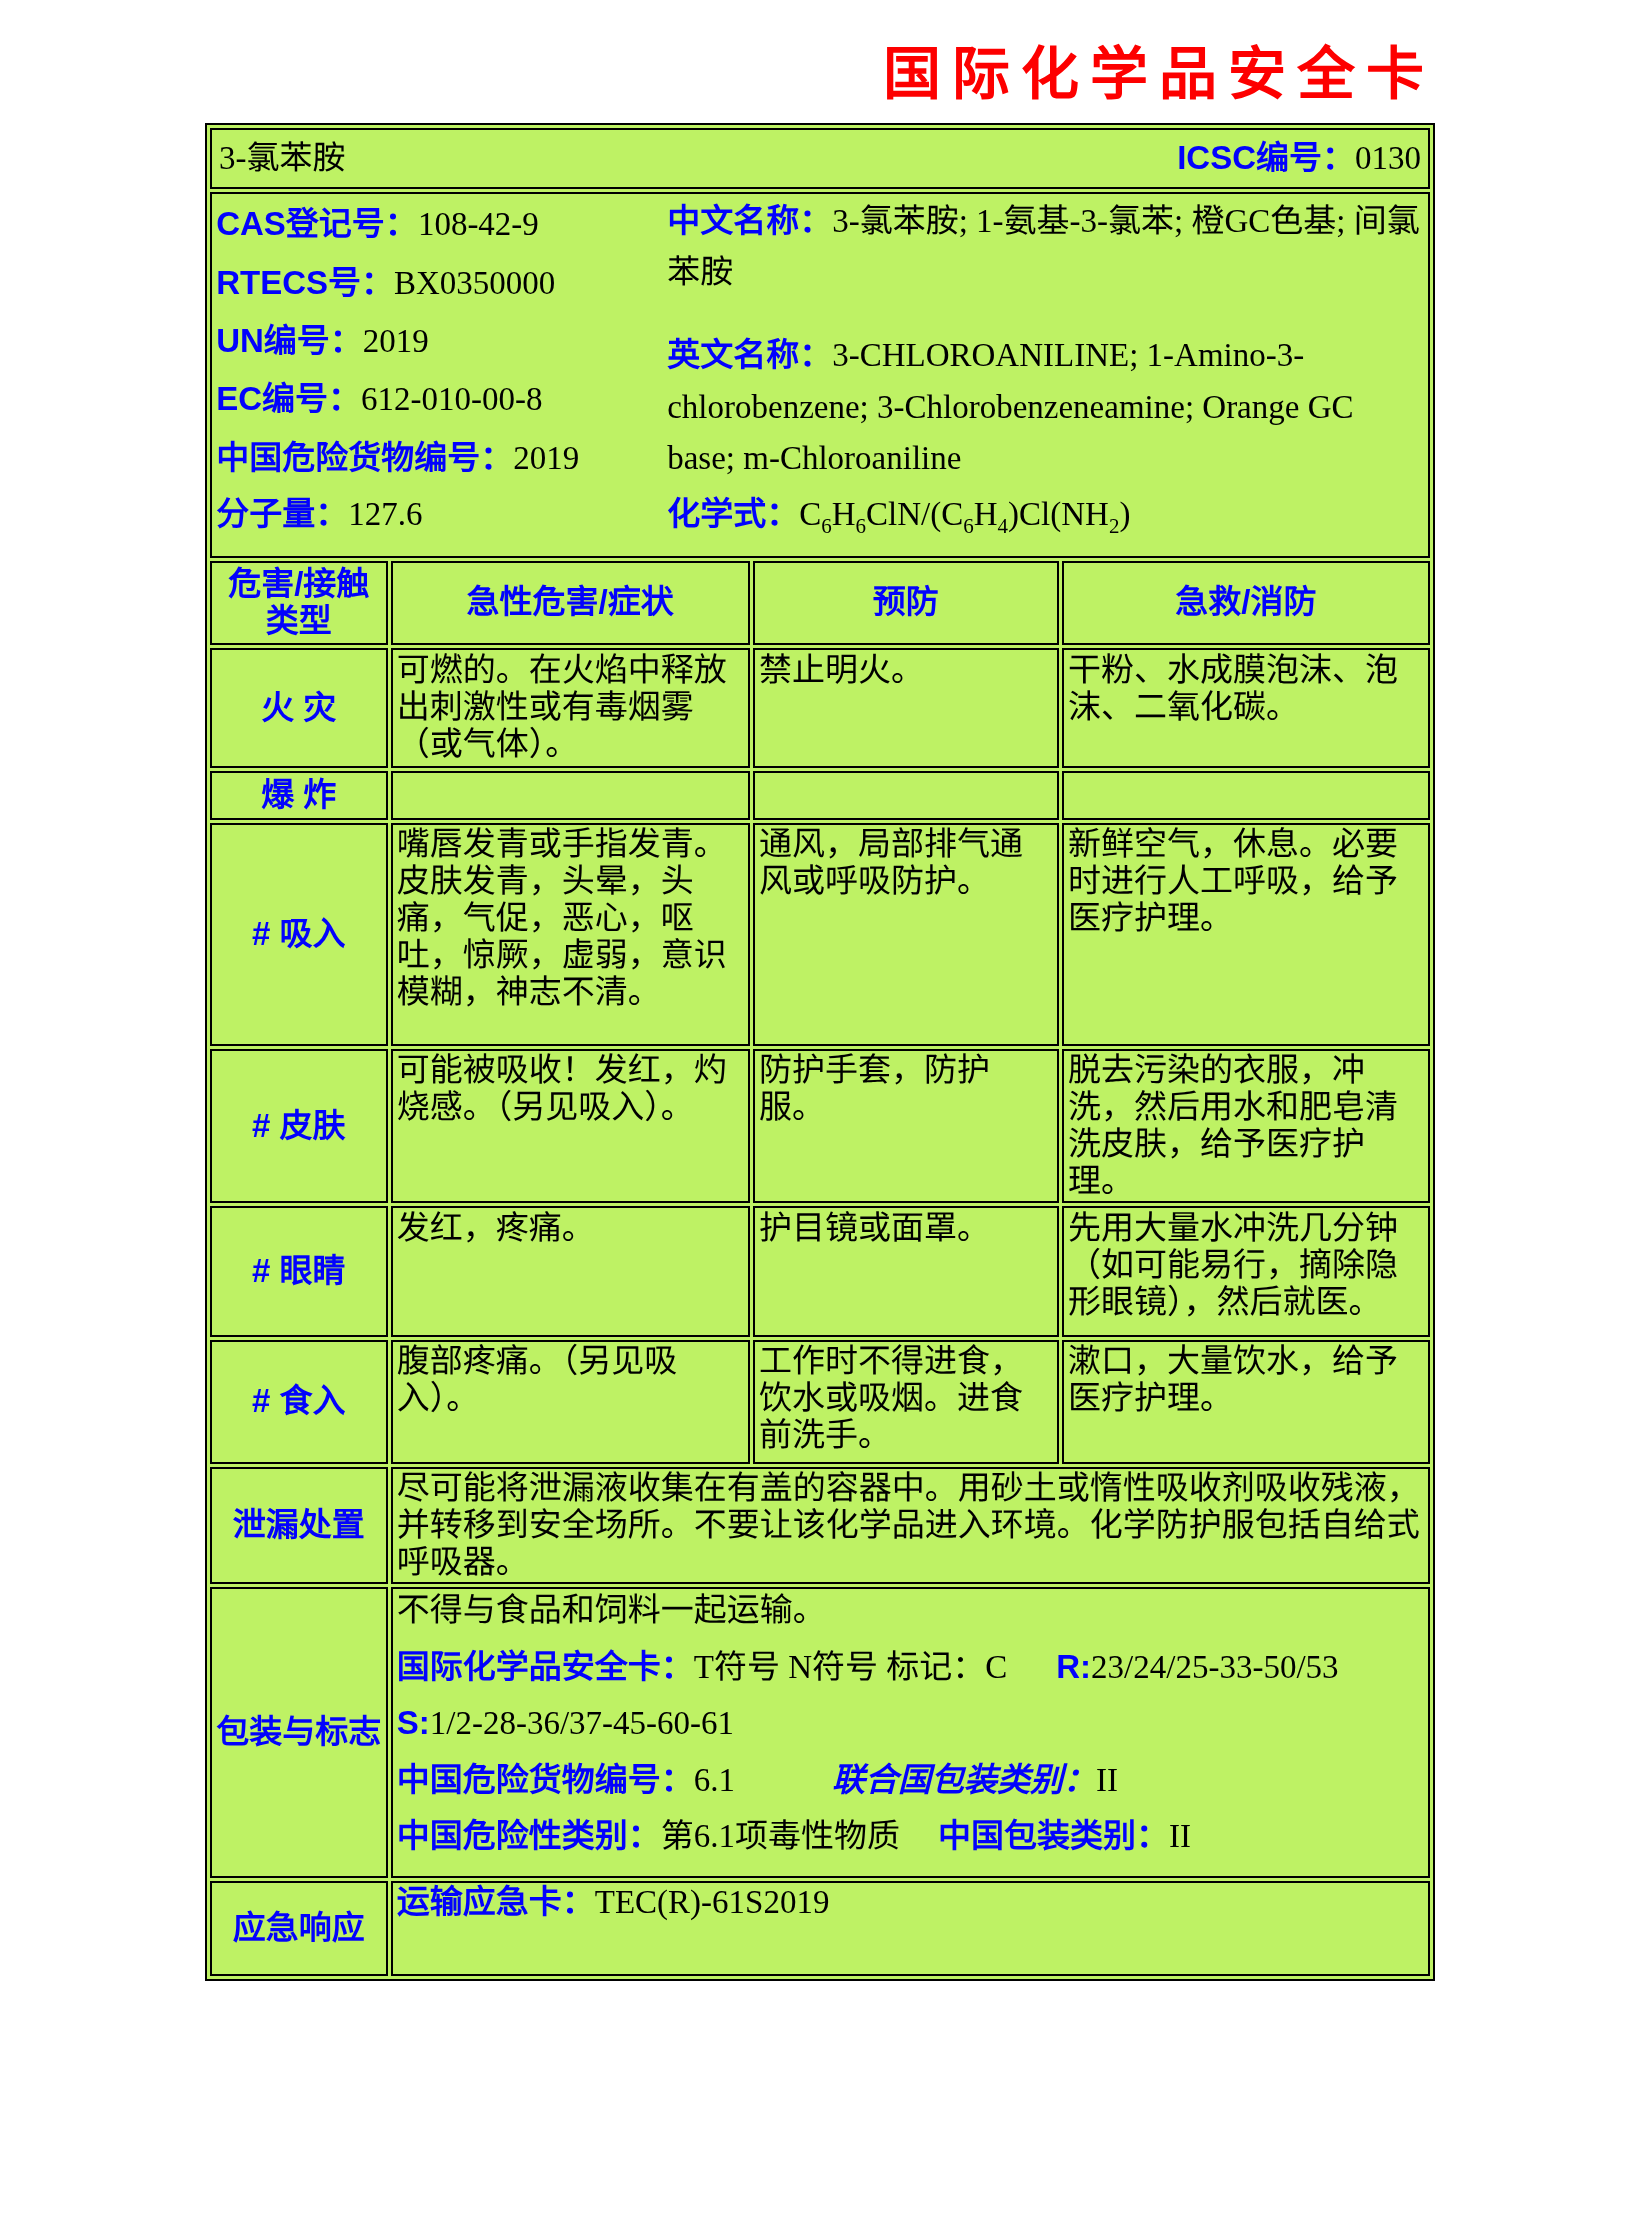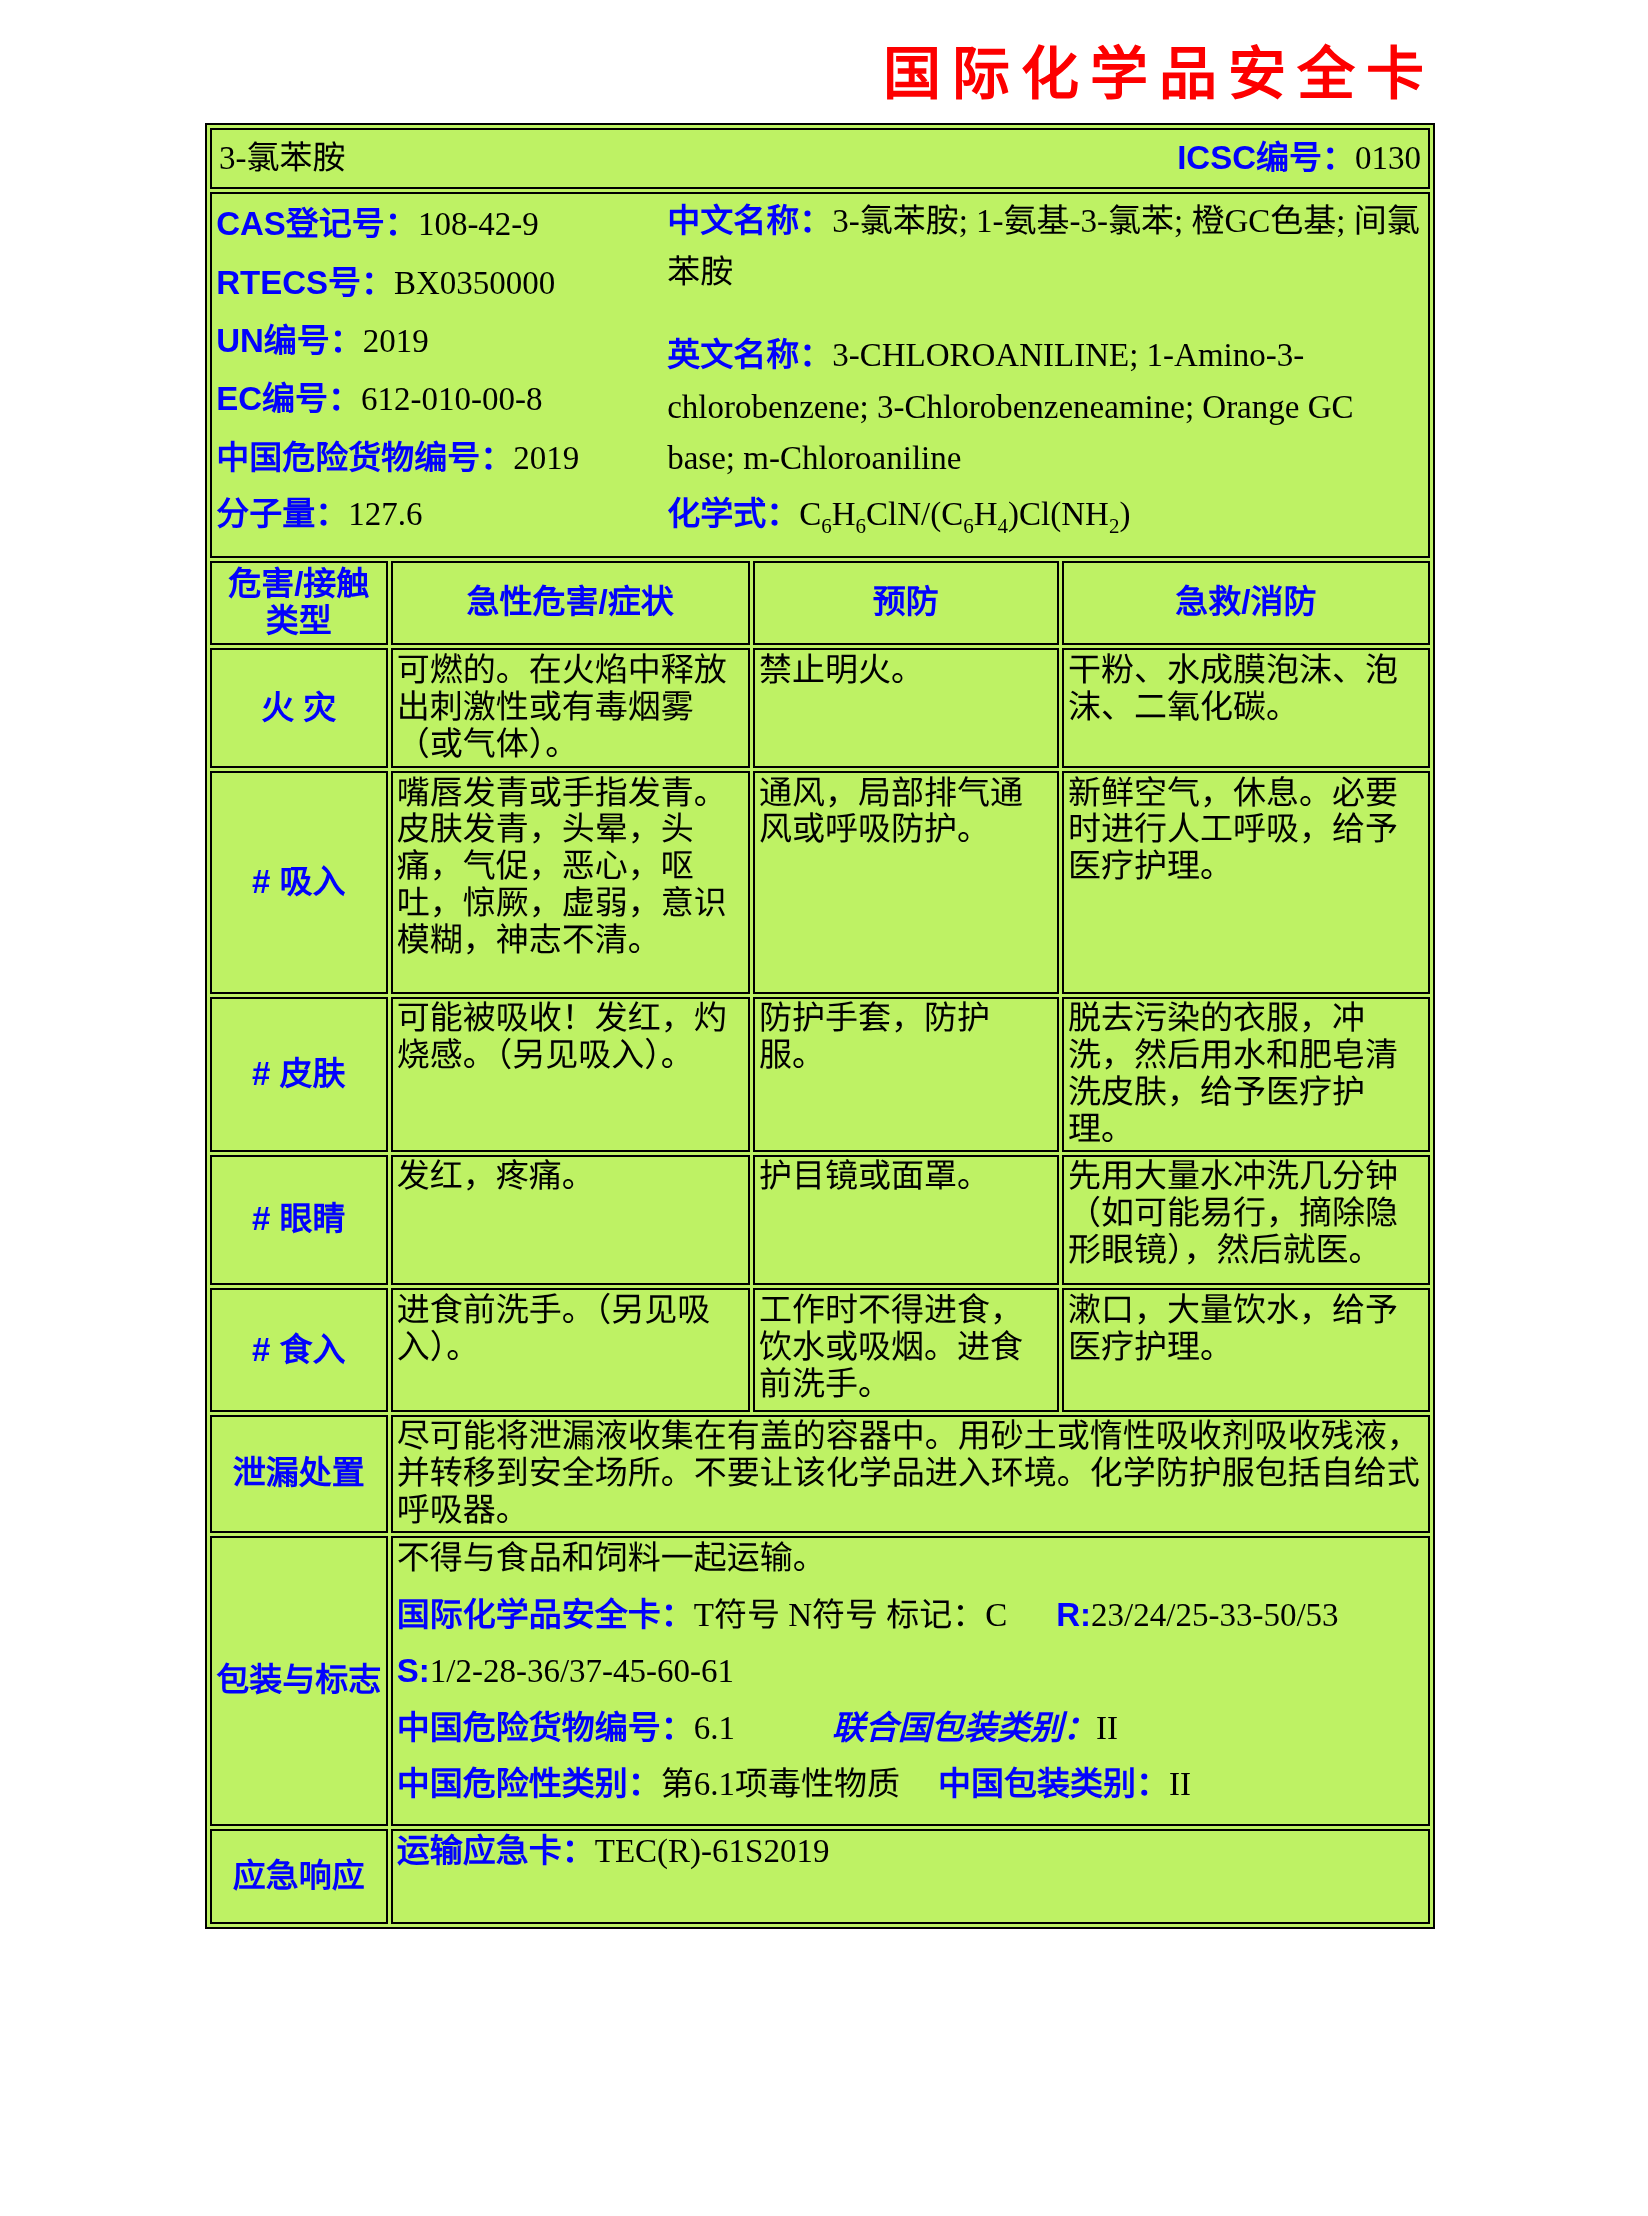--- a/index.html
+++ b/index.html
@@ -137,20 +137,26 @@
     <td class="lab hdcell">急救/消防</td>
   </tr>
 
   <tr class="r-fire">
     <td class="lab">火 灾</td>
     <td>可燃的。在火焰中释放出刺激性或有毒烟雾（或气体）。</td>
     <td>禁止明火。</td>
     <td>干粉、水成膜泡沫、泡沫、二氧化碳。</td>
   </tr>
 
+  <tr class="r-expl">
+    <td class="lab">爆 炸</td>
+    <td></td>
+    <td></td>
+    <td></td>
+  </tr>
 
 
   <tr class="r-inh">
     <td class="lab"># 吸入</td>
     <td>嘴唇发青或手指发青。皮肤发青，头晕，头痛，气促，恶心，呕吐，惊厥，虚弱，意识模糊，神志不清。</td>
     <td>通风，局部排气通风或呼吸防护。</td>
     <td>新鲜空气，休息。必要时进行人工呼吸，给予医疗护理。</td>
   </tr>
 
   <tr class="r-skin">
@@ -162,21 +168,21 @@
 
   <tr class="r-eyes">
     <td class="lab"># 眼睛</td>
     <td>发红，疼痛。</td>
     <td>护目镜或面罩。</td>
     <td>先用大量水冲洗几分钟（如可能易行，摘除隐形眼镜），然后就医。</td>
   </tr>
 
   <tr class="r-ing">
     <td class="lab"># 食入</td>
-    <td>进食前洗手。（另见吸入）。</td>
+    <td>腹部疼痛。（另见吸入）。</td>
     <td>工作时不得进食，饮水或吸烟。进食前洗手。</td>
     <td>漱口，大量饮水，给予医疗护理。</td>
   </tr>
 
   <tr class="r-spill">
     <td class="lab">泄漏处置</td>
     <td colspan="3">尽可能将泄漏液收集在有盖的容器中。用砂土或惰性吸收剂吸收残液，并转移到安全场所。不要让该化学品进入环境。化学防护服包括自给式呼吸器。</td>
   </tr>
 
   <tr class="r-pack">

